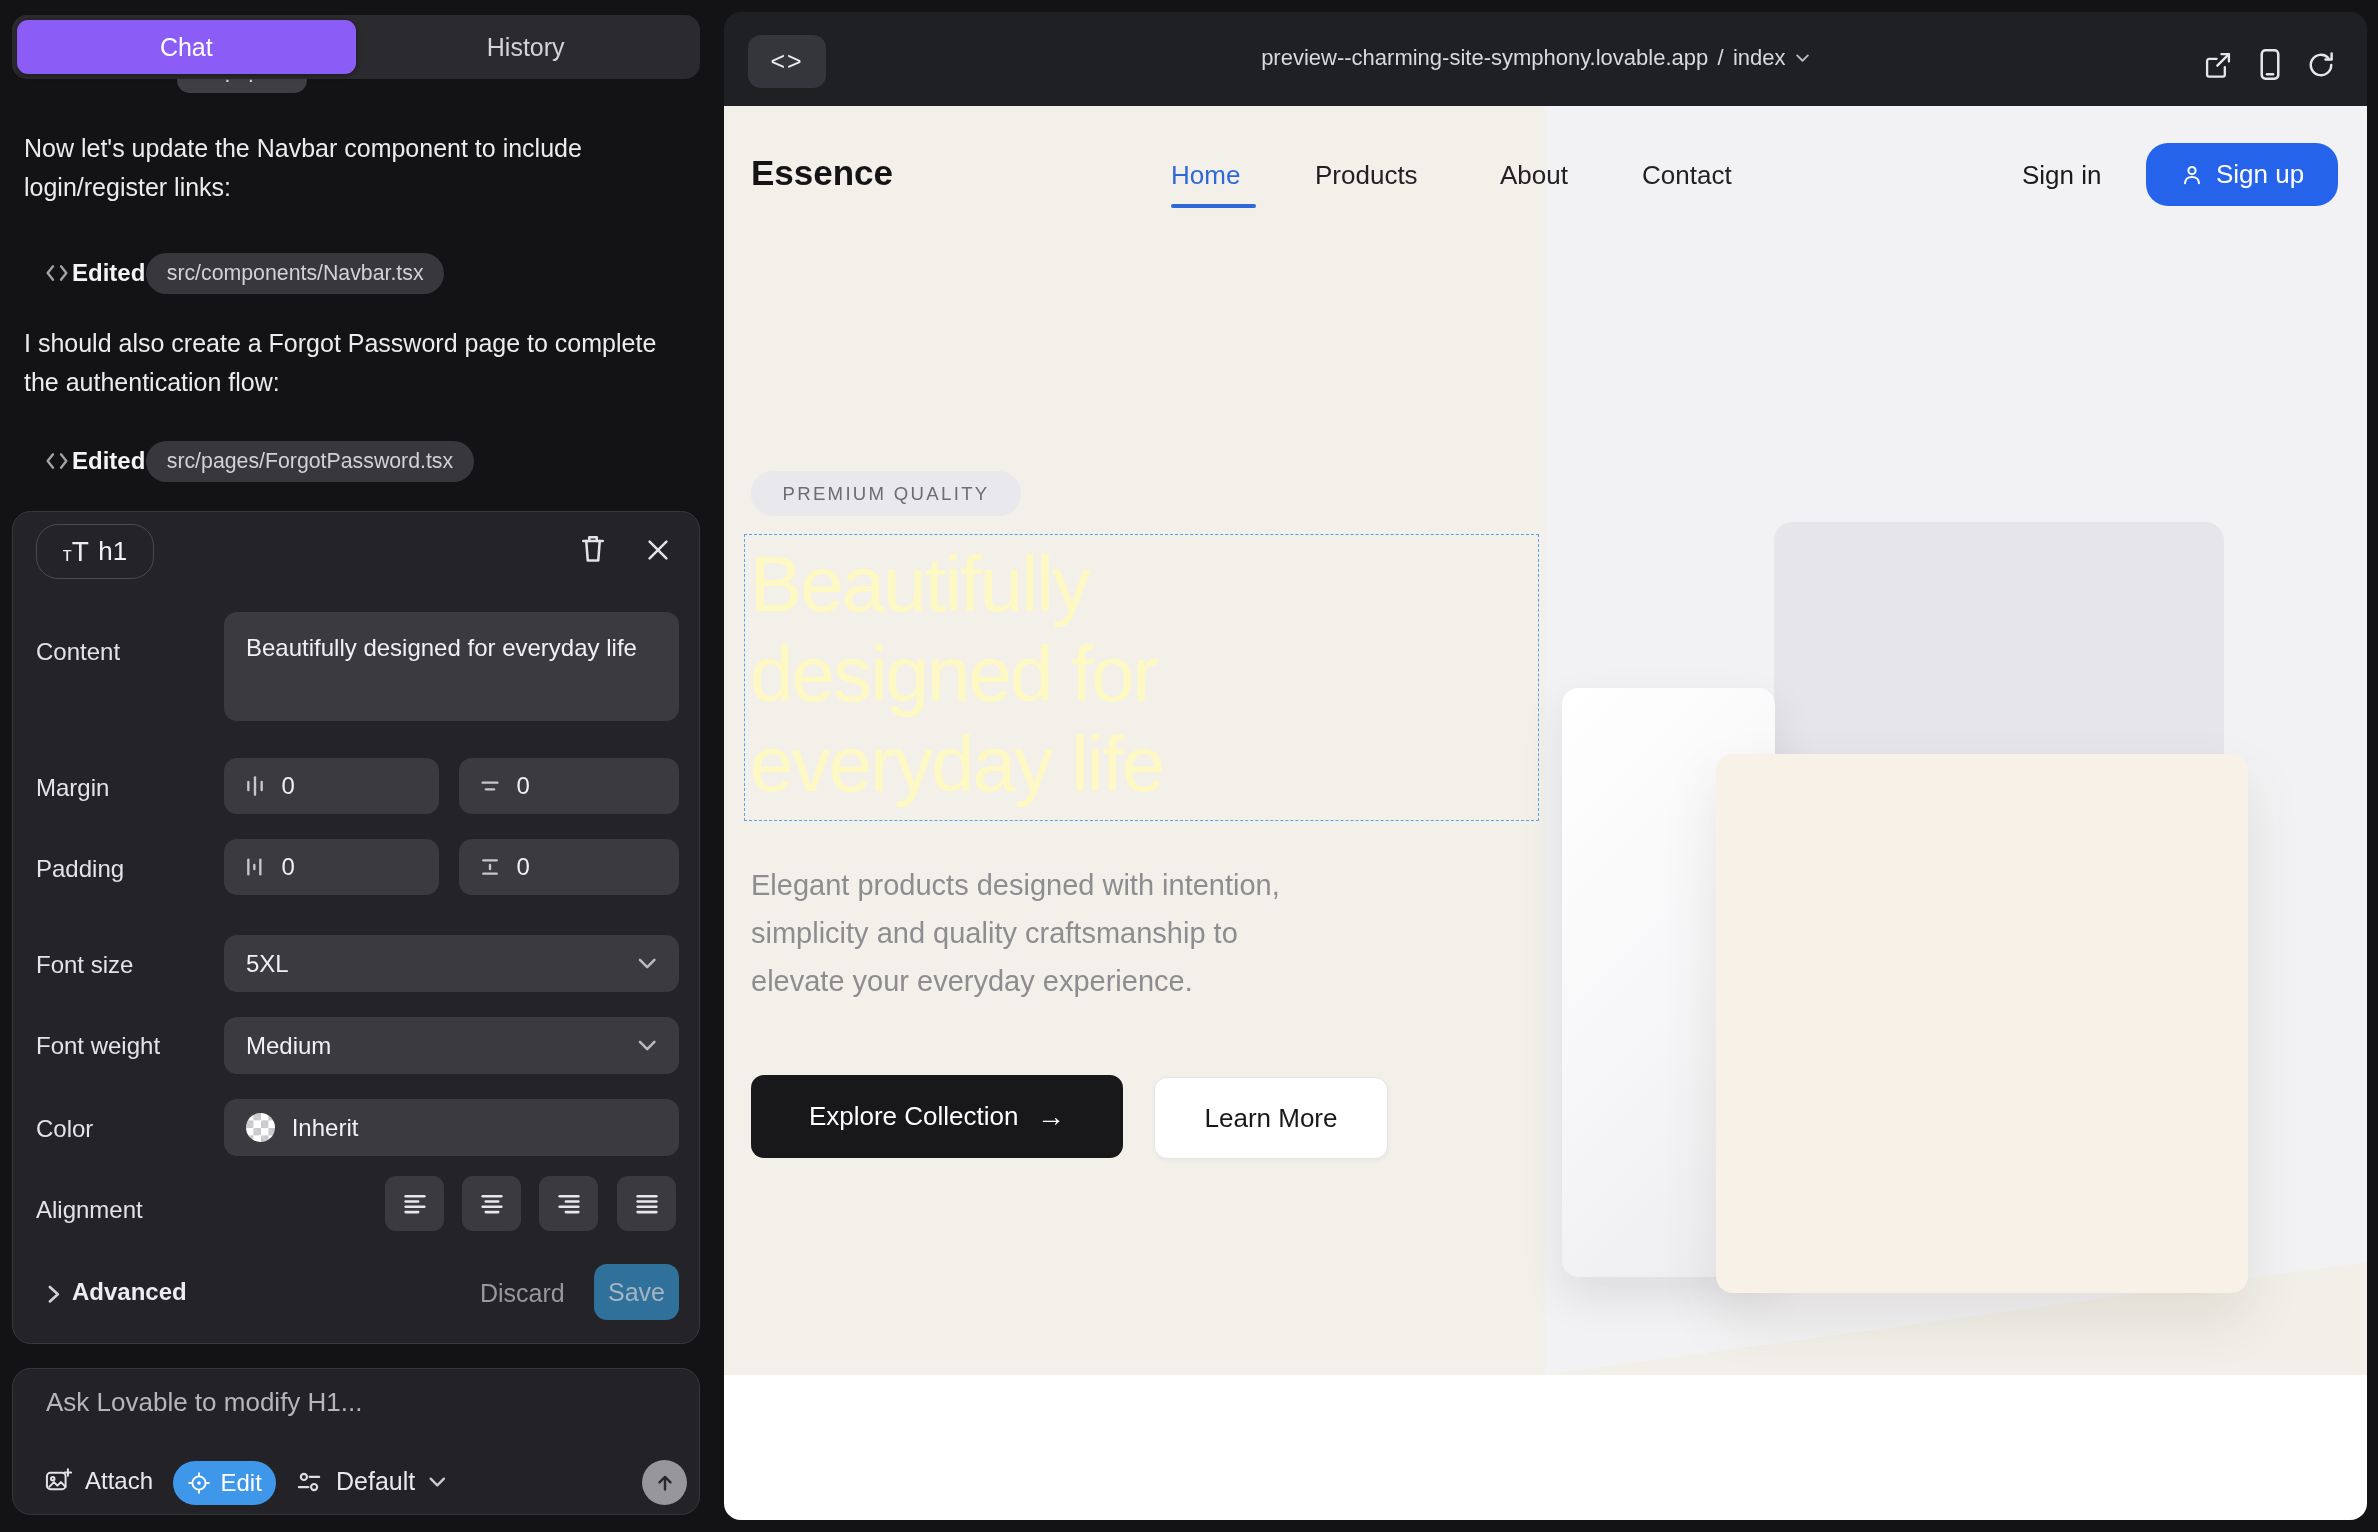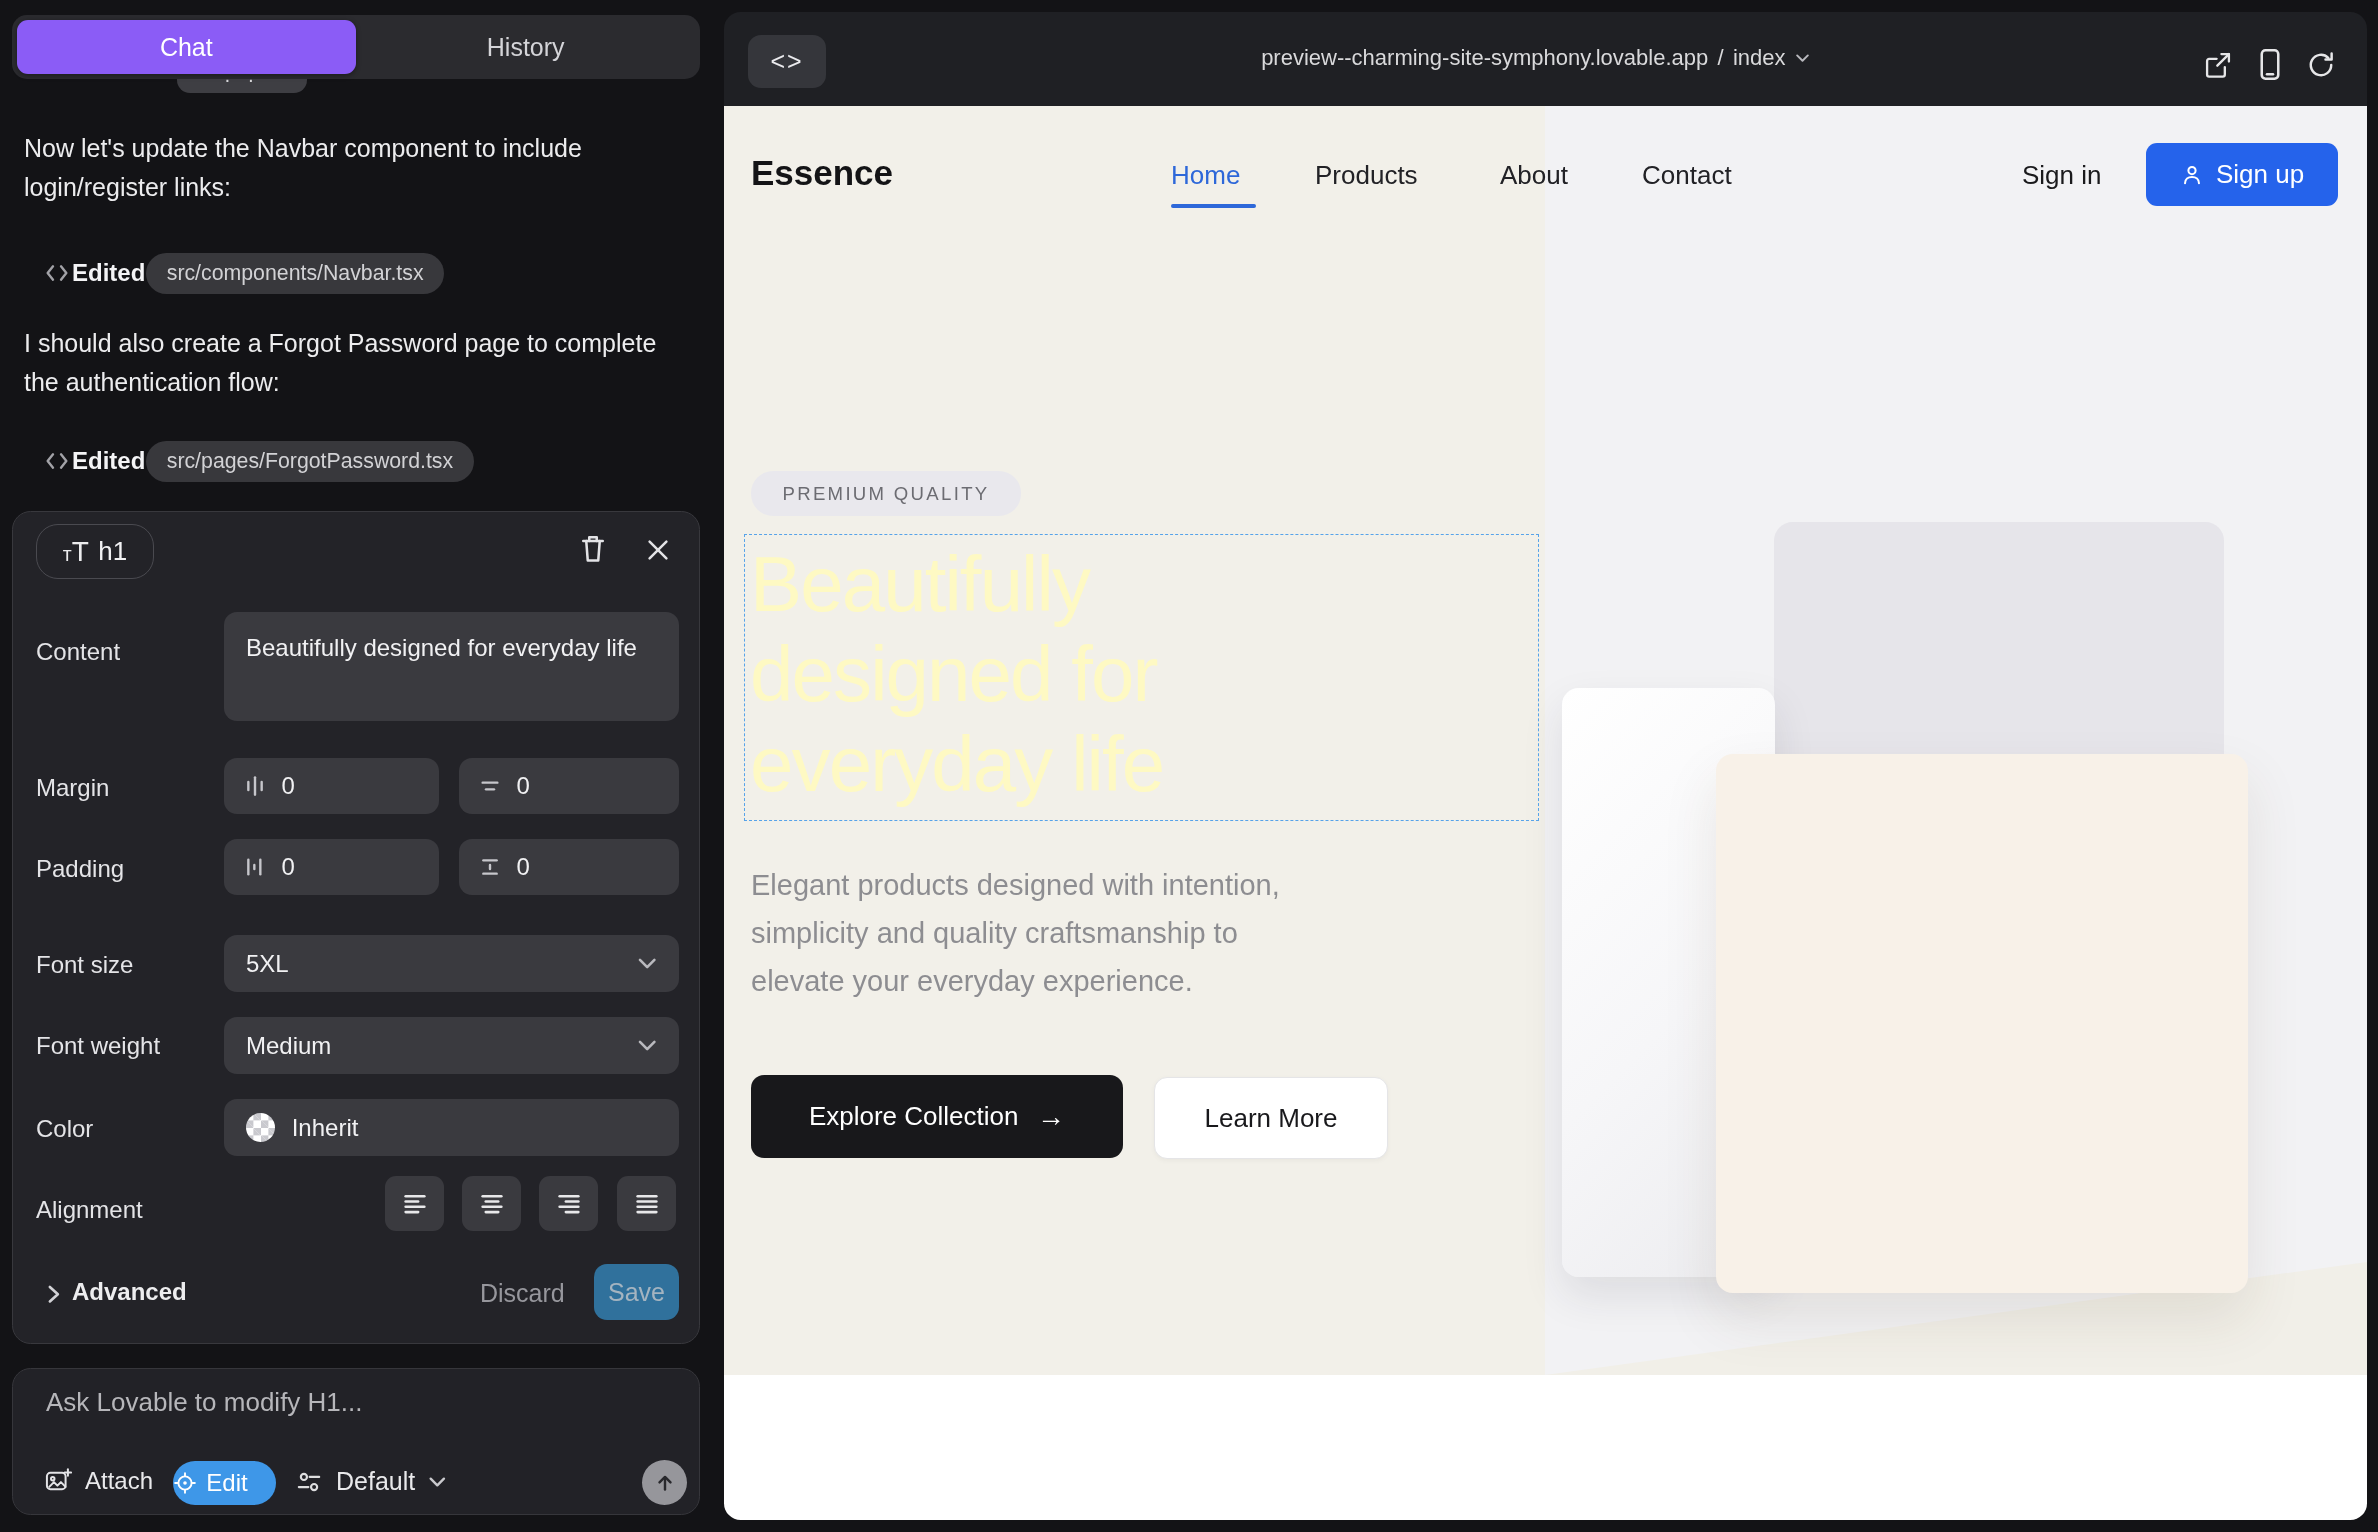--- a/index.html
+++ b/index.html
@@ -51,21 +51,21 @@
   #save-btn{left:581px;top:752px;width:85px;height:56px;background:#30719c;border-radius:13px;
             display:flex;align-items:center;justify-content:center;font-size:25px;color:#a4b4c0;}
 
   
   #composer{left:12px;top:1368px;width:688px;height:147px;background:#222227;border:0.9px solid #36363b;border-radius:18.6px;z-index:2;}
   #composer-input{left:31px;top:16.7px;width:612px;background:transparent;border:none;outline:none;font-size:26px;color:#e9e9eb;
                   font-family:"Liberation Sans",sans-serif;}
   #composer-input::placeholder{color:#b6b6ba;}
   .comp-item{display:flex;align-items:center;gap:13px;color:#e9e9eb;font-size:24px;}
   #edit-pill{left:160px;top:92px;width:103px;height:44px;border-radius:22px;background:#3e97e8;color:#fff;
-             display:flex;align-items:center;justify-content:flex-start;gap:9.3px;font-size:24px;}
+             display:flex;align-items:center;justify-content:center;gap:9.3px;font-size:24px;}
   #send-btn{left:629px;top:91px;width:45px;height:45px;border-radius:50%;background:#96969b;
             display:flex;align-items:center;justify-content:center;color:#28282c;}
 
   
   #frame{left:724px;top:12px;width:1643px;height:1508px;background:#1f2024;border-radius:16.7px;overflow:hidden;}
   #code-toggle{left:24px;top:23px;width:78px;height:53px;background:#35363b;border-radius:13px;color:#ebebee;
                display:flex;align-items:center;justify-content:center;gap:1.9px;font-size:25px;letter-spacing:1.9px;}
   #urlbar{left:278px;top:33px;width:1067px;text-align:center;font-size:22px;color:#d9d9db;display:flex;justify-content:center;align-items:center;gap:9.3px;}
   .chrome-ic{color:#e6e6e8;}
 
@@ -79,21 +79,21 @@
   #card-white{left:838px;top:582px;width:213px;height:589px;border-radius:16.7px;
               background:linear-gradient(135deg,#ffffff 0%,#f6f6f8 55%,#ececef 100%);
               box-shadow:0 18.6px 42px rgba(40,40,60,.10);}
   #card-cream{left:992px;top:648px;width:532px;height:539px;border-radius:16.7px;background:#f8f1e8;
               box-shadow:0 26px 56px rgba(80,60,30,.10);}
   #brand{left:27px;top:141px;font-size:35px;font-weight:700;color:#141416;}
   .nav-link{top:148px;font-size:26px;color:#222226;}
   #nav-home{color:#2e68d9;}
   #home-underline{left:447px;top:192px;width:85px;height:3.7px;background:#2e68d9;border-radius:1.9px;}
   #signin{left:1298px;top:148px;font-size:26px;color:#1a1a1c;}
-  #signup-btn{left:1422px;top:131px;width:192px;height:63px;border-radius:11px;background:#2563eb;color:#fff;
+  #signup-btn{left:1422px;top:131px;width:192px;height:63px;border-radius:22px;background:#2563eb;color:#fff;
               display:flex;align-items:center;justify-content:center;gap:12px;font-size:26px;}
   #badge{left:27px;top:459px;width:270px;height:45px;border-radius:22px;background:#e9e8ed;
          display:flex;align-items:center;justify-content:center;font-size:18.6px;letter-spacing:2.3px;color:#6c6c72;font-weight:500;}
   #h1-box{left:19.5px;top:522px;width:795px;height:287px;border:1.9px dashed #57a3e9;}
   .h1-line{position:relative;margin-left:5.6px;font-size:78px;line-height:90px;font-weight:500;color:#fef9c3;letter-spacing:-1.9px;}
   #hero-desc{left:27px;top:849px;width:761px;font-size:29px;line-height:48px;color:#8d8d91;}
   #cta-primary{left:27px;top:1063px;width:372px;height:83px;border-radius:13px;background:#18181b;color:#fff;
                display:flex;align-items:center;justify-content:center;gap:18.6px;font-size:26px;}
   #cta-arrow{font-size:28px;}
   #cta-secondary{left:430px;top:1065px;width:234px;height:82px;border-radius:13px;background:#ffffff;border:0.9px solid #e5e5e7;

